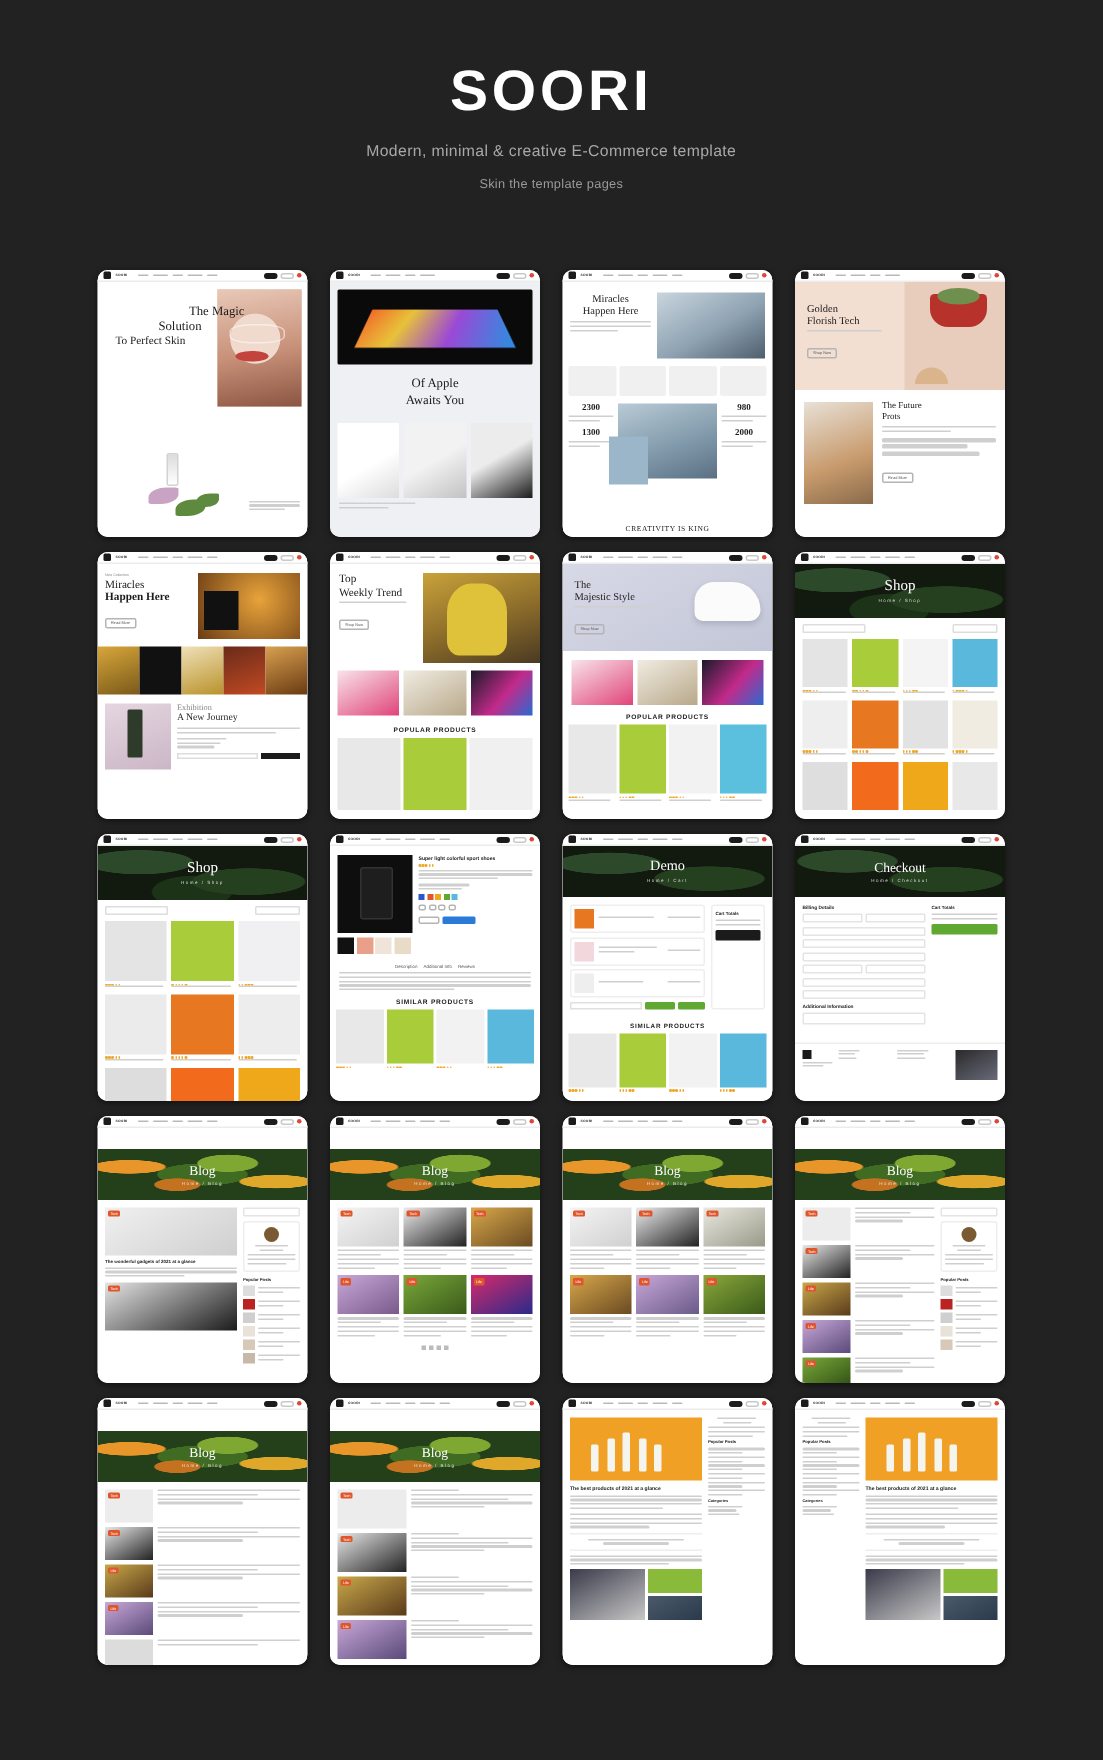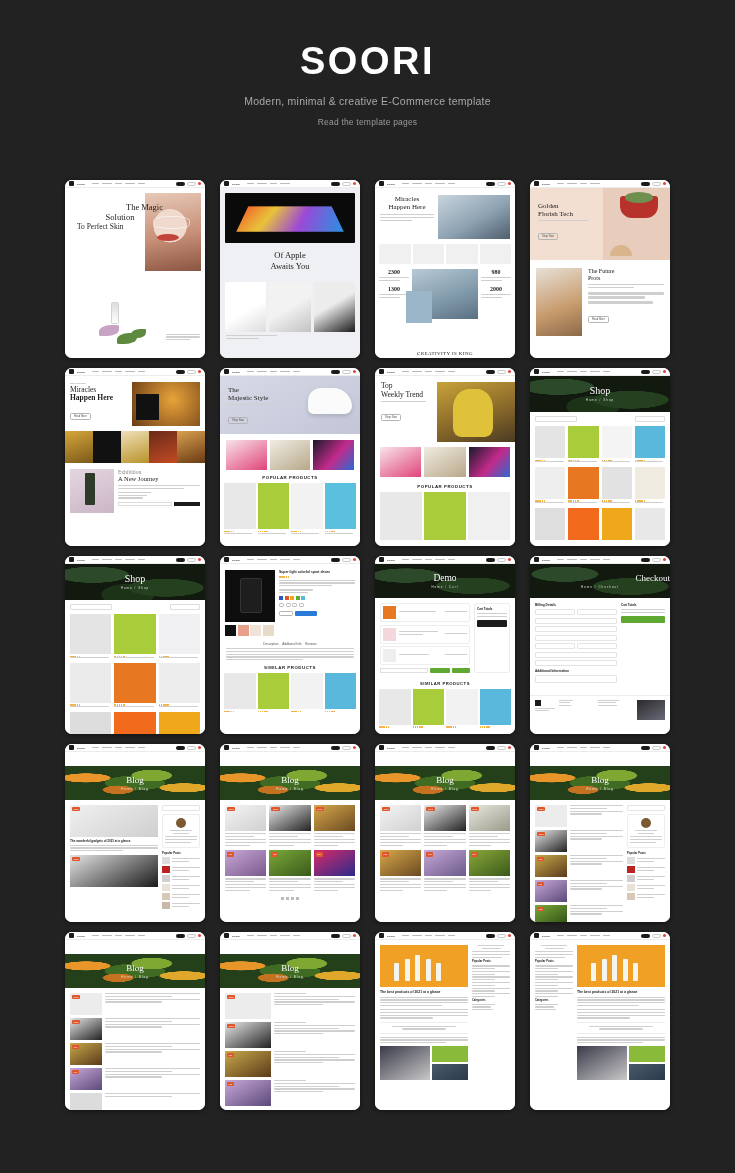--- a/index.html
+++ b/index.html
@@ -295,21 +295,21 @@
   }
 </style>
 </head>
 <body>
 
 <div class="page">
 
   <div class="hero">
     <div class="brand">SOORI</div>
     <div class="tagline">Modern, minimal &amp; creative E-Commerce template</div>
-    <div class="demo-sub">Read the template pages</div>
+    <div class="demo-sub">Skin the template pages</div>
   </div>
 
   <div class="grid">
 
     <div class="thumb">
       <div class="nav">
         <span class="logo"></span>
         <span class="brandtxt">SOORI</span>
         <span class="menu">
             <i></i>
@@ -572,20 +572,65 @@
             <i class="w2"></i>
             <i></i>
           </span>
         <span class="icons">
             <span class="pill"></span>
             <span class="pill light"></span>
             <span class="dot"></span>
           </span>
       </div>
       <div class="body">
+          <div class="t6">
+        <div class="top6">
+          <div class="t">
+            <div class="ttl" style="font-size:7.5px">Top</div>
+            <div class="ttl" style="font-size:7.5px">Weekly Trend</div>
+            <div class="lines" style="margin-top:2px">
+                  <i style="width:80%"></i>
+                </div>
+            <div class="btnsm" style="padding:1px 3px;margin-top:3px;font-size:2.6px;color:#555">Shop Now</div>
+          </div>
+          <div class="i"></div>
+        </div>
+        <div class="cards3">
+          <div style="background:linear-gradient(150deg,#f8e4ea,#e0447a)"></div>
+          <div style="background:linear-gradient(150deg,#f0ece2,#b8a88a)"></div>
+          <div style="background:linear-gradient(130deg,#1a1a2a,#c22a8a 55%,#2a6ad0)"></div>
+        </div>
+        <div class="lbl">POPULAR PRODUCTS</div>
+        <div class="prod">
+          <div style="background:#e8e8e8"></div>
+          <div style="background:#a8cc3a"></div>
+          <div style="background:#f0f0f0"></div>
+        </div>
+      </div>
+        </div>
+    </div>
+
+    <div class="thumb">
+      <div class="nav">
+        <span class="logo"></span>
+        <span class="brandtxt">SOORI</span>
+        <span class="menu">
+            <i></i>
+            <i class="w2"></i>
+            <i></i>
+            <i class="w2"></i>
+            <i></i>
+          </span>
+        <span class="icons">
+            <span class="pill"></span>
+            <span class="pill light"></span>
+            <span class="dot"></span>
+          </span>
+      </div>
+      <div class="body">
           <div class="t7">
         <div class="hero7">
           <div class="sh"></div>
           <div class="t">
             <div class="ttl" style="font-size:7px">The</div>
             <div class="ttl" style="font-size:7px">Majestic Style</div>
             <div class="lines" style="margin-top:2px">
                   <i style="width:80%"></i>
                 </div>
             <div class="btnsm" style="padding:1px 3px;margin-top:3px;font-size:2.6px;color:#555">Shop Now</div>
@@ -643,65 +688,20 @@
                   <i></i>
                   <i></i>
                   <i></i>
                   <i></i>
                   <i></i>
                 </div>
                 <div class="lines" style="margin-top:1px">
                   <i style="width:90%"></i>
                 </div>
               </div>
-        </div>
-      </div>
-        </div>
-    </div>
-
-    <div class="thumb">
-      <div class="nav">
-        <span class="logo"></span>
-        <span class="brandtxt">SOORI</span>
-        <span class="menu">
-            <i></i>
-            <i class="w2"></i>
-            <i></i>
-            <i class="w2"></i>
-            <i></i>
-          </span>
-        <span class="icons">
-            <span class="pill"></span>
-            <span class="pill light"></span>
-            <span class="dot"></span>
-          </span>
-      </div>
-      <div class="body">
-          <div class="t6">
-        <div class="top6">
-          <div class="t">
-            <div class="ttl" style="font-size:7.5px">Top</div>
-            <div class="ttl" style="font-size:7.5px">Weekly Trend</div>
-            <div class="lines" style="margin-top:2px">
-                  <i style="width:80%"></i>
-                </div>
-            <div class="btnsm" style="padding:1px 3px;margin-top:3px;font-size:2.6px;color:#555">Shop Now</div>
-          </div>
-          <div class="i"></div>
-        </div>
-        <div class="cards3">
-          <div style="background:linear-gradient(150deg,#f8e4ea,#e0447a)"></div>
-          <div style="background:linear-gradient(150deg,#f0ece2,#b8a88a)"></div>
-          <div style="background:linear-gradient(130deg,#1a1a2a,#c22a8a 55%,#2a6ad0)"></div>
-        </div>
-        <div class="lbl">POPULAR PRODUCTS</div>
-        <div class="prod">
-          <div style="background:#e8e8e8"></div>
-          <div style="background:#a8cc3a"></div>
-          <div style="background:#f0f0f0"></div>
         </div>
       </div>
         </div>
     </div>
 
     <div class="thumb">
       <div class="nav">
         <span class="logo"></span>
         <span class="brandtxt">SOORI</span>
         <span class="menu">
@@ -1258,21 +1258,21 @@
           </span>
         <span class="icons">
             <span class="pill"></span>
             <span class="pill light"></span>
             <span class="dot"></span>
           </span>
       </div>
       <div class="body">
           <div class="tck">
         <div style="height:34px;position:relative;background:radial-gradient(ellipse at 25% 30%,#2c4a2a 0 22%,transparent 23%),radial-gradient(ellipse at 72% 66%,#25401f 0 26%,transparent 27%),#121a10;">
-          <div style="position:absolute;left:0;right:0;top:9px;text-align:right;color:#fff;font-size:9px;font-family:'Liberation Serif',serif">Checkout</div>
+          <div style="position:absolute;left:0;right:0;top:9px;text-align:center;color:#fff;font-size:9px;font-family:'Liberation Serif',serif">Checkout</div>
           <div style="position:absolute;left:0;right:0;top:21px;text-align:center;color:#ddd;font-size:3px;letter-spacing:1px">Home / Checkout</div>
         </div>
         <div class="wrap">
           <div class="form">
             <div style="font-size:3.2px;font-weight:700;color:#1b1b1b;margin-bottom:2px">Billing Details</div>
             <div class="frow">
                   <div class="field"></div>
                   <div class="field"></div>
                 </div>
             <div class="field"></div>

